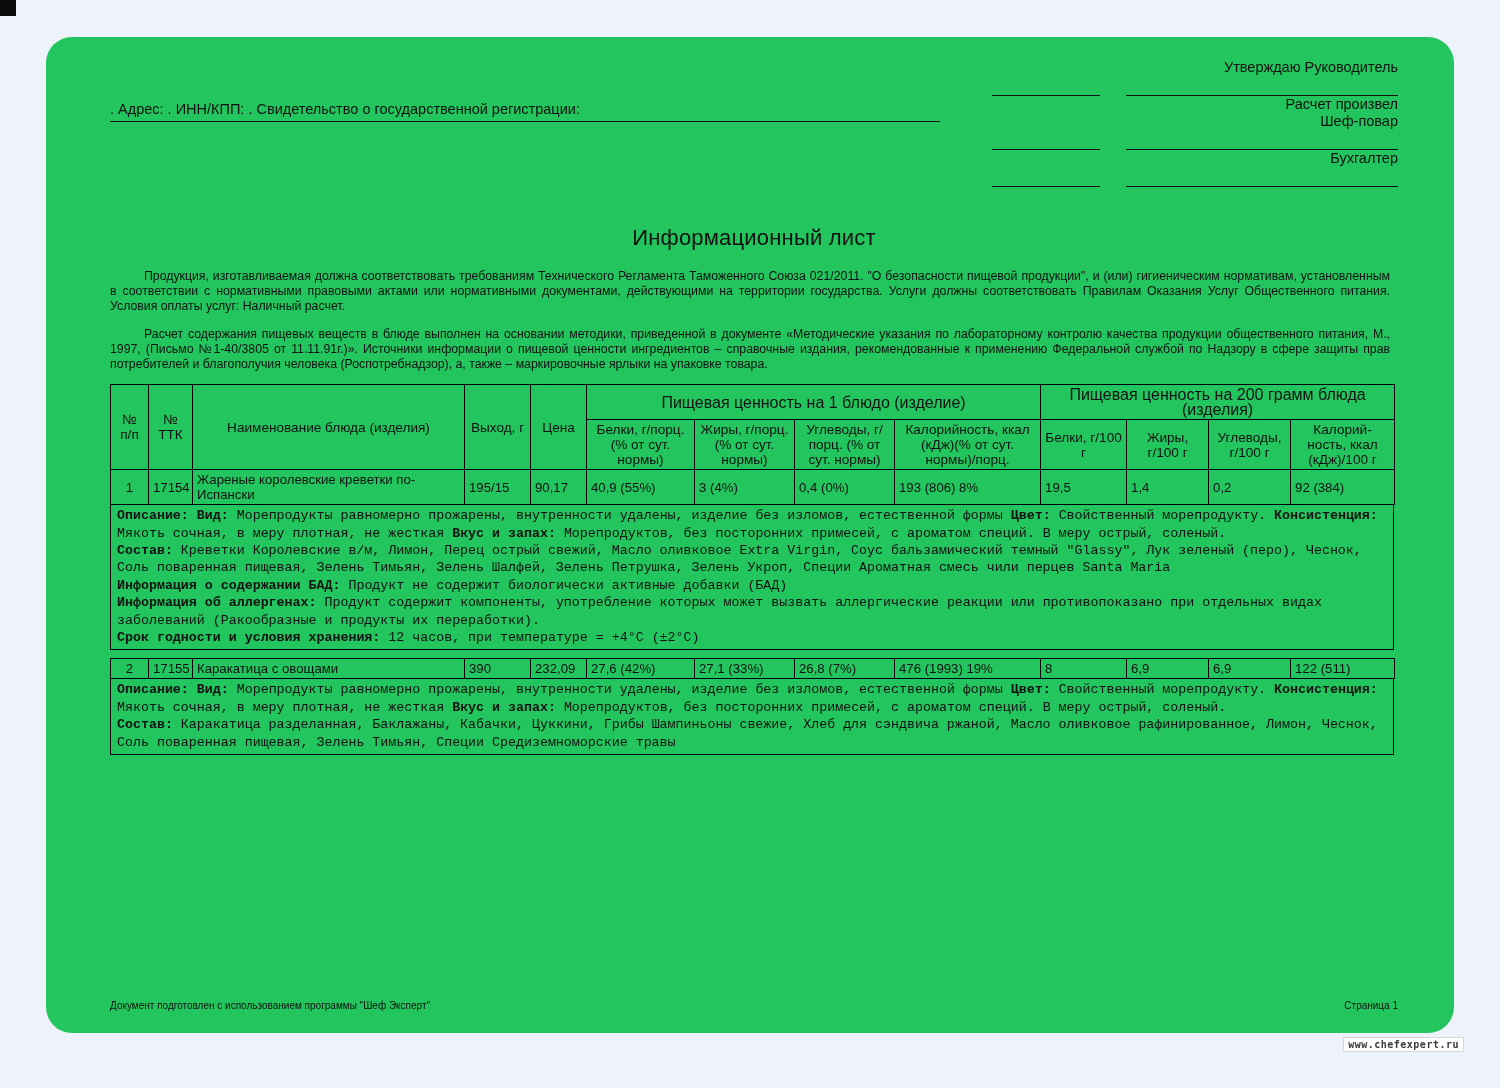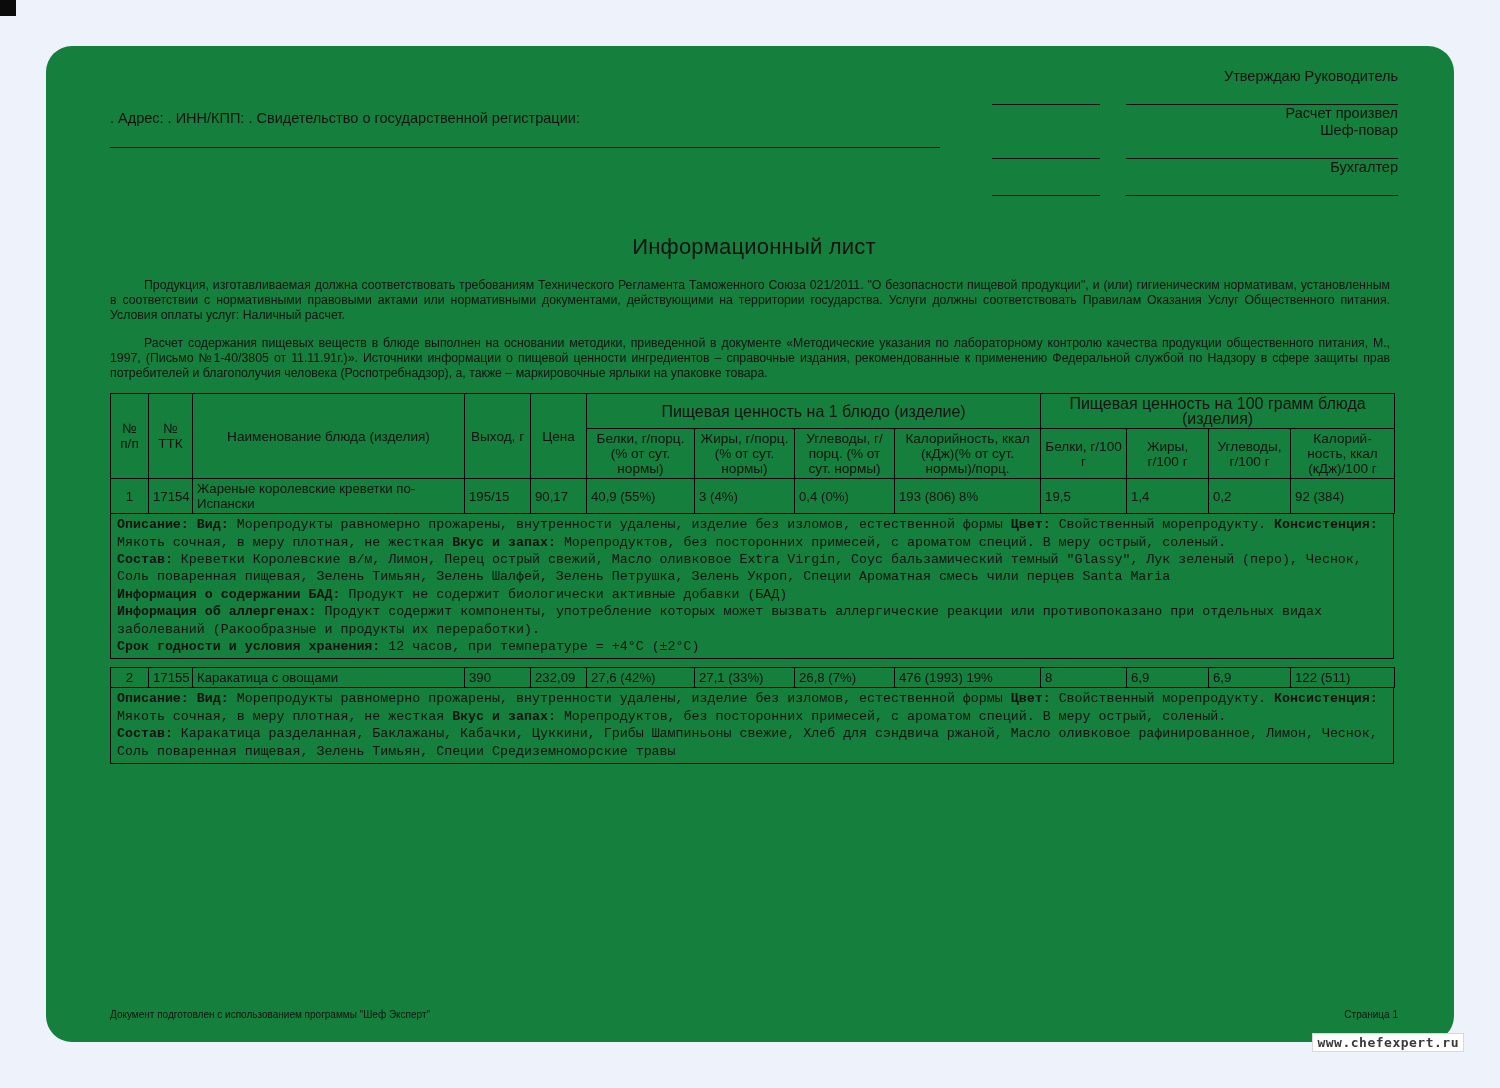--- a/index.html
+++ b/index.html
@@ -10,24 +10,24 @@
   body {
     width: 1500px;
     height: 1088px;
     font-family: "Liberation Sans", sans-serif;
     overflow: hidden;
     position: relative;
   }
   #page {
     position: absolute;
     left: 46px;
-    top: 46px;
+    top: 37px;
     width: 1408px;
     height: 996px;
-    background: #15803d;
+    background: #22c55e;
     border-radius: 26px;
     box-sizing: border-box;
     overflow: hidden;
   }
   #sheet {
     position: absolute;
     left: 64px;
     top: 22px;
     width: 1288px;
     height: 950px;
@@ -67,21 +67,21 @@
   .org {
     position: absolute;
     left: 0;
     top: 40px;
     width: 830px;
     font-size: 14.5px;
     line-height: 20px;
   }
   .org .ruleline {
     border-bottom: 1.3px solid #111;
-    padding-bottom: 19px;
+    padding-bottom: 2px;
     margin-bottom: 8px;
   }
 
   
   h1.doctitle {
     text-align: center;
     font-size: 22px;
     font-weight: normal;
     margin: 6px 0 18px 0;
     letter-spacing: 0.2px;
@@ -158,21 +158,21 @@
     justify-content: space-between;
     font-size: 10px;
   }
 
   
   #watermark {
     position: absolute;
     right: 36px;
     bottom: 36px;
     font-family: "DejaVu Sans Mono", monospace;
-    font-size: 13px;
+    font-size: 10px;
     font-weight: bold;
     color: #3a3a3a;
     letter-spacing: 0.5px;
     background: #ffffff;
     padding: 1px 4px;
     border: 1px solid #d8d8d8;
   }
   .corner-dark {
     position: absolute;
     left: 0; top: 0;
@@ -239,21 +239,21 @@
           <col class="c-k100">
       </colgroup>
       <thead>
         <tr>
           <th rowspan="2" class="hcell">№ п/п</th>
           <th rowspan="2" class="hcell">№ ТТК</th>
           <th rowspan="2" class="hcell">Наименование блюда (изделия)</th>
           <th rowspan="2" class="hcell">Выход, г</th>
           <th rowspan="2" class="hcell">Цена</th>
           <th colspan="4" class="cgrp">Пищевая ценность на 1 блюдо (изделие)</th>
-          <th colspan="4" class="cgrp">Пищевая ценность на 100 грамм блюда (изделия)</th>
+          <th colspan="4" class="cgrp">Пищевая ценность на 200 грамм блюда (изделия)</th>
         </tr>
         <tr>
           <th class="hcell">Белки, г/порц. (% от сут. нормы)</th>
           <th class="hcell">Жиры, г/порц. (% от сут. нормы)</th>
           <th class="hcell">Углеводы, г/порц. (% от сут. нормы)</th>
           <th class="hcell">Калорийность, ккал (кДж)(% от сут. нормы)/порц.</th>
           <th class="hcell">Белки, г/100 г</th>
           <th class="hcell">Жиры, г/100 г</th>
           <th class="hcell">Углеводы, г/100 г</th>
           <th class="hcell">Калорий-ность, ккал (кДж)/100 г</th>

